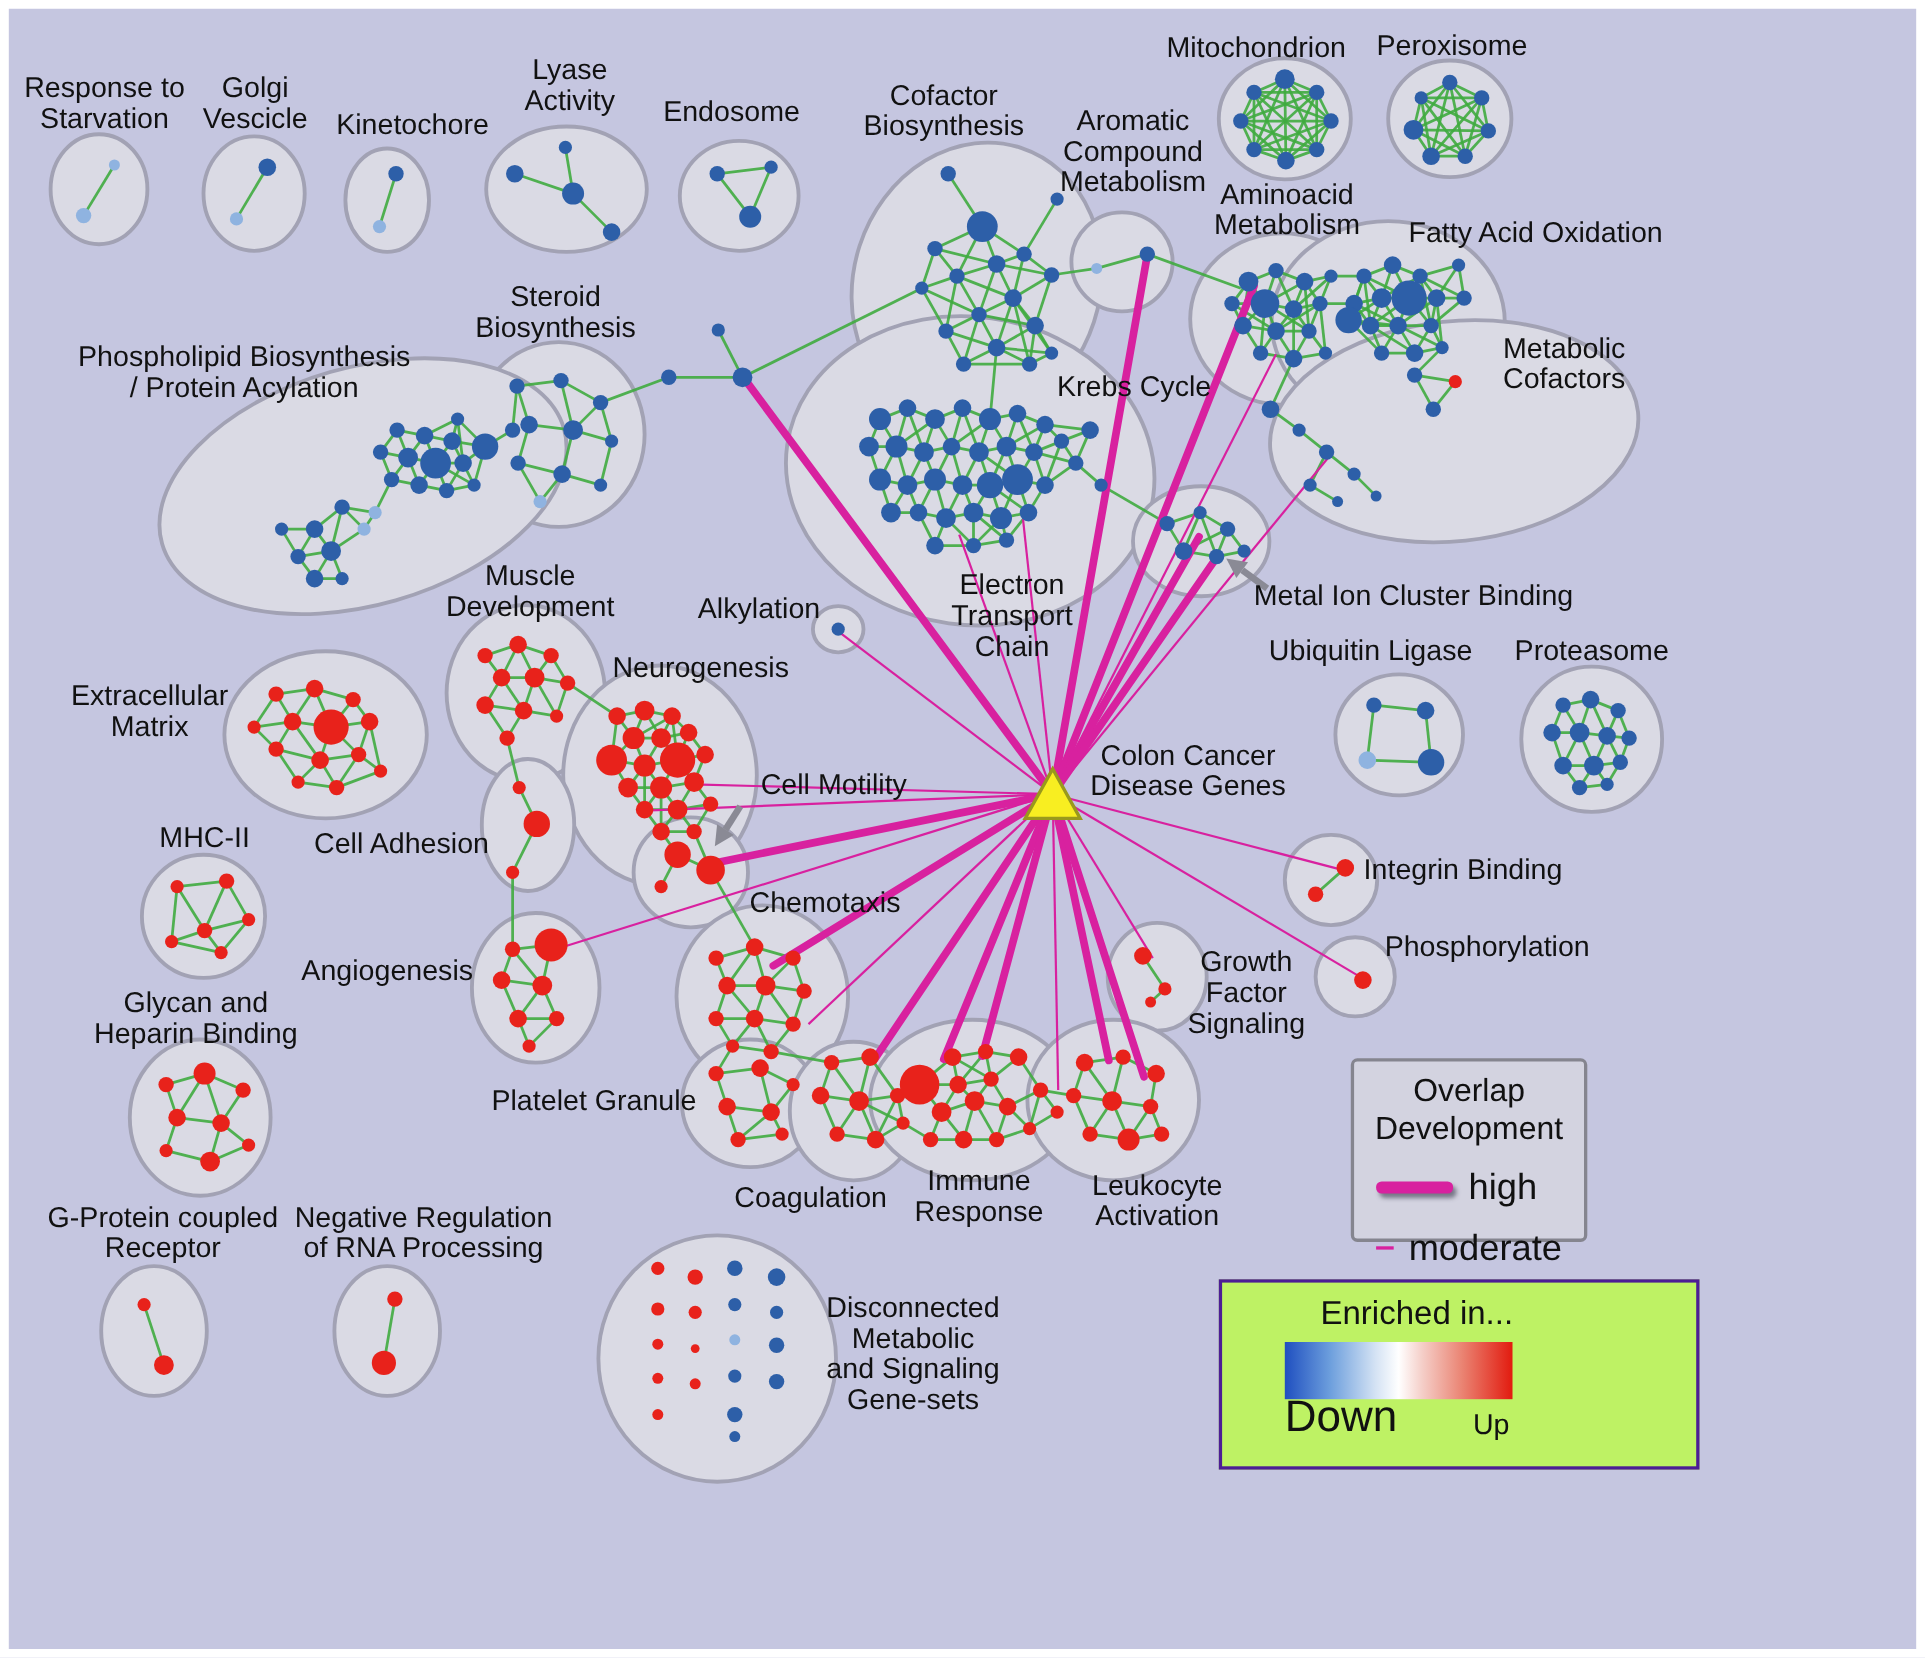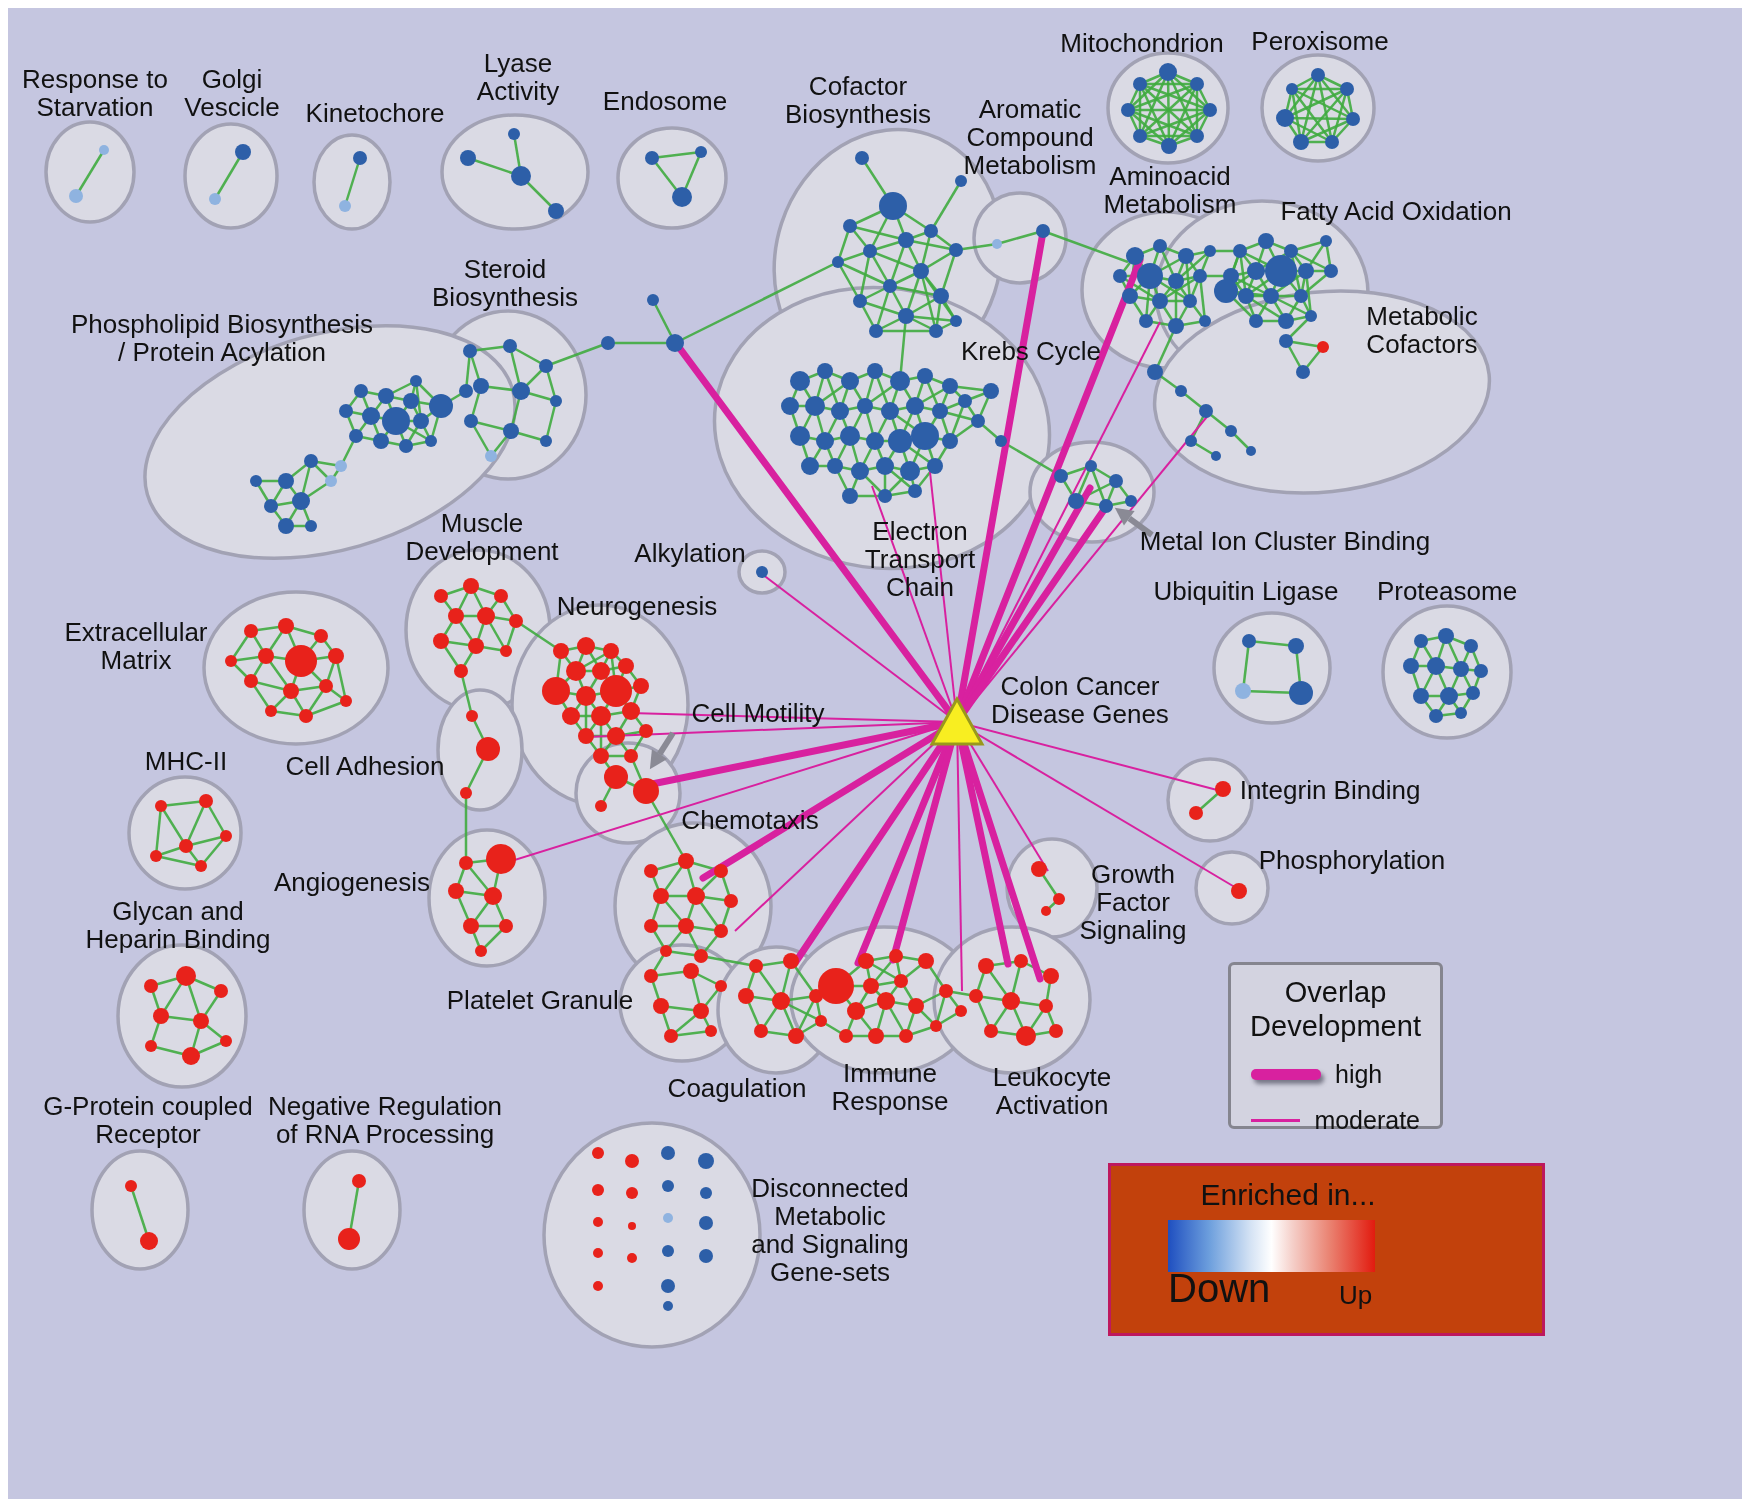--- a/index.html
+++ b/index.html
@@ -14,26 +14,26 @@
   .legend-overlap{
     position:absolute;left:1228px;top:962px;width:215px;height:167px;
     background:#d3d3e0;border:3px solid #85858f;border-radius:6px;
     box-sizing:border-box;text-align:center;
   }
   .lg-title{font-size:29px;line-height:34px;margin-top:10px;}
   .lg-row{display:flex;align-items:center;justify-content:flex-start;padding:0 20px;margin-top:17px;gap:14px;}
   .line-high{display:inline-block;width:70px;height:11px;background:#d8219f;border-radius:5px;
     box-shadow:3px 4px 4px rgba(96,96,112,.8);}
   .line-moderate{display:inline-block;width:70px;height:3px;background:#d8219f;}
-  .lg-label{font-size:25px;}
+  .lg-label{font-size:33px;}
 
   
   .legend-enriched{
     position:absolute;left:1108px;top:1163px;width:437px;height:173px;
-    background:#c2410c;border:3px solid #be185d;box-sizing:border-box;
+    background:#bef264;border:3px solid #4c1d95;box-sizing:border-box;
   }
   .en-title{position:absolute;left:57px;top:12px;width:240px;text-align:center;font-size:30px;}
   .en-gradient{position:absolute;left:57px;top:54px;width:207px;height:52px;
     background:linear-gradient(90deg,#1f4fc0 0%,#6d9fdd 20%,#d5e3f4 40%,#ffffff 50%,#f5d0ca 60%,#ea8372 78%,#e21b0f 100%);}
   .en-down{position:absolute;left:57px;top:100px;font-size:40px;}
   .en-up{position:absolute;left:228px;top:114px;font-size:26px;}
   .en-note{position:absolute;left:296px;top:46px;width:136px;text-align:center;font-size:26px;line-height:31px;}
 </style>
 </head>
 <body>

